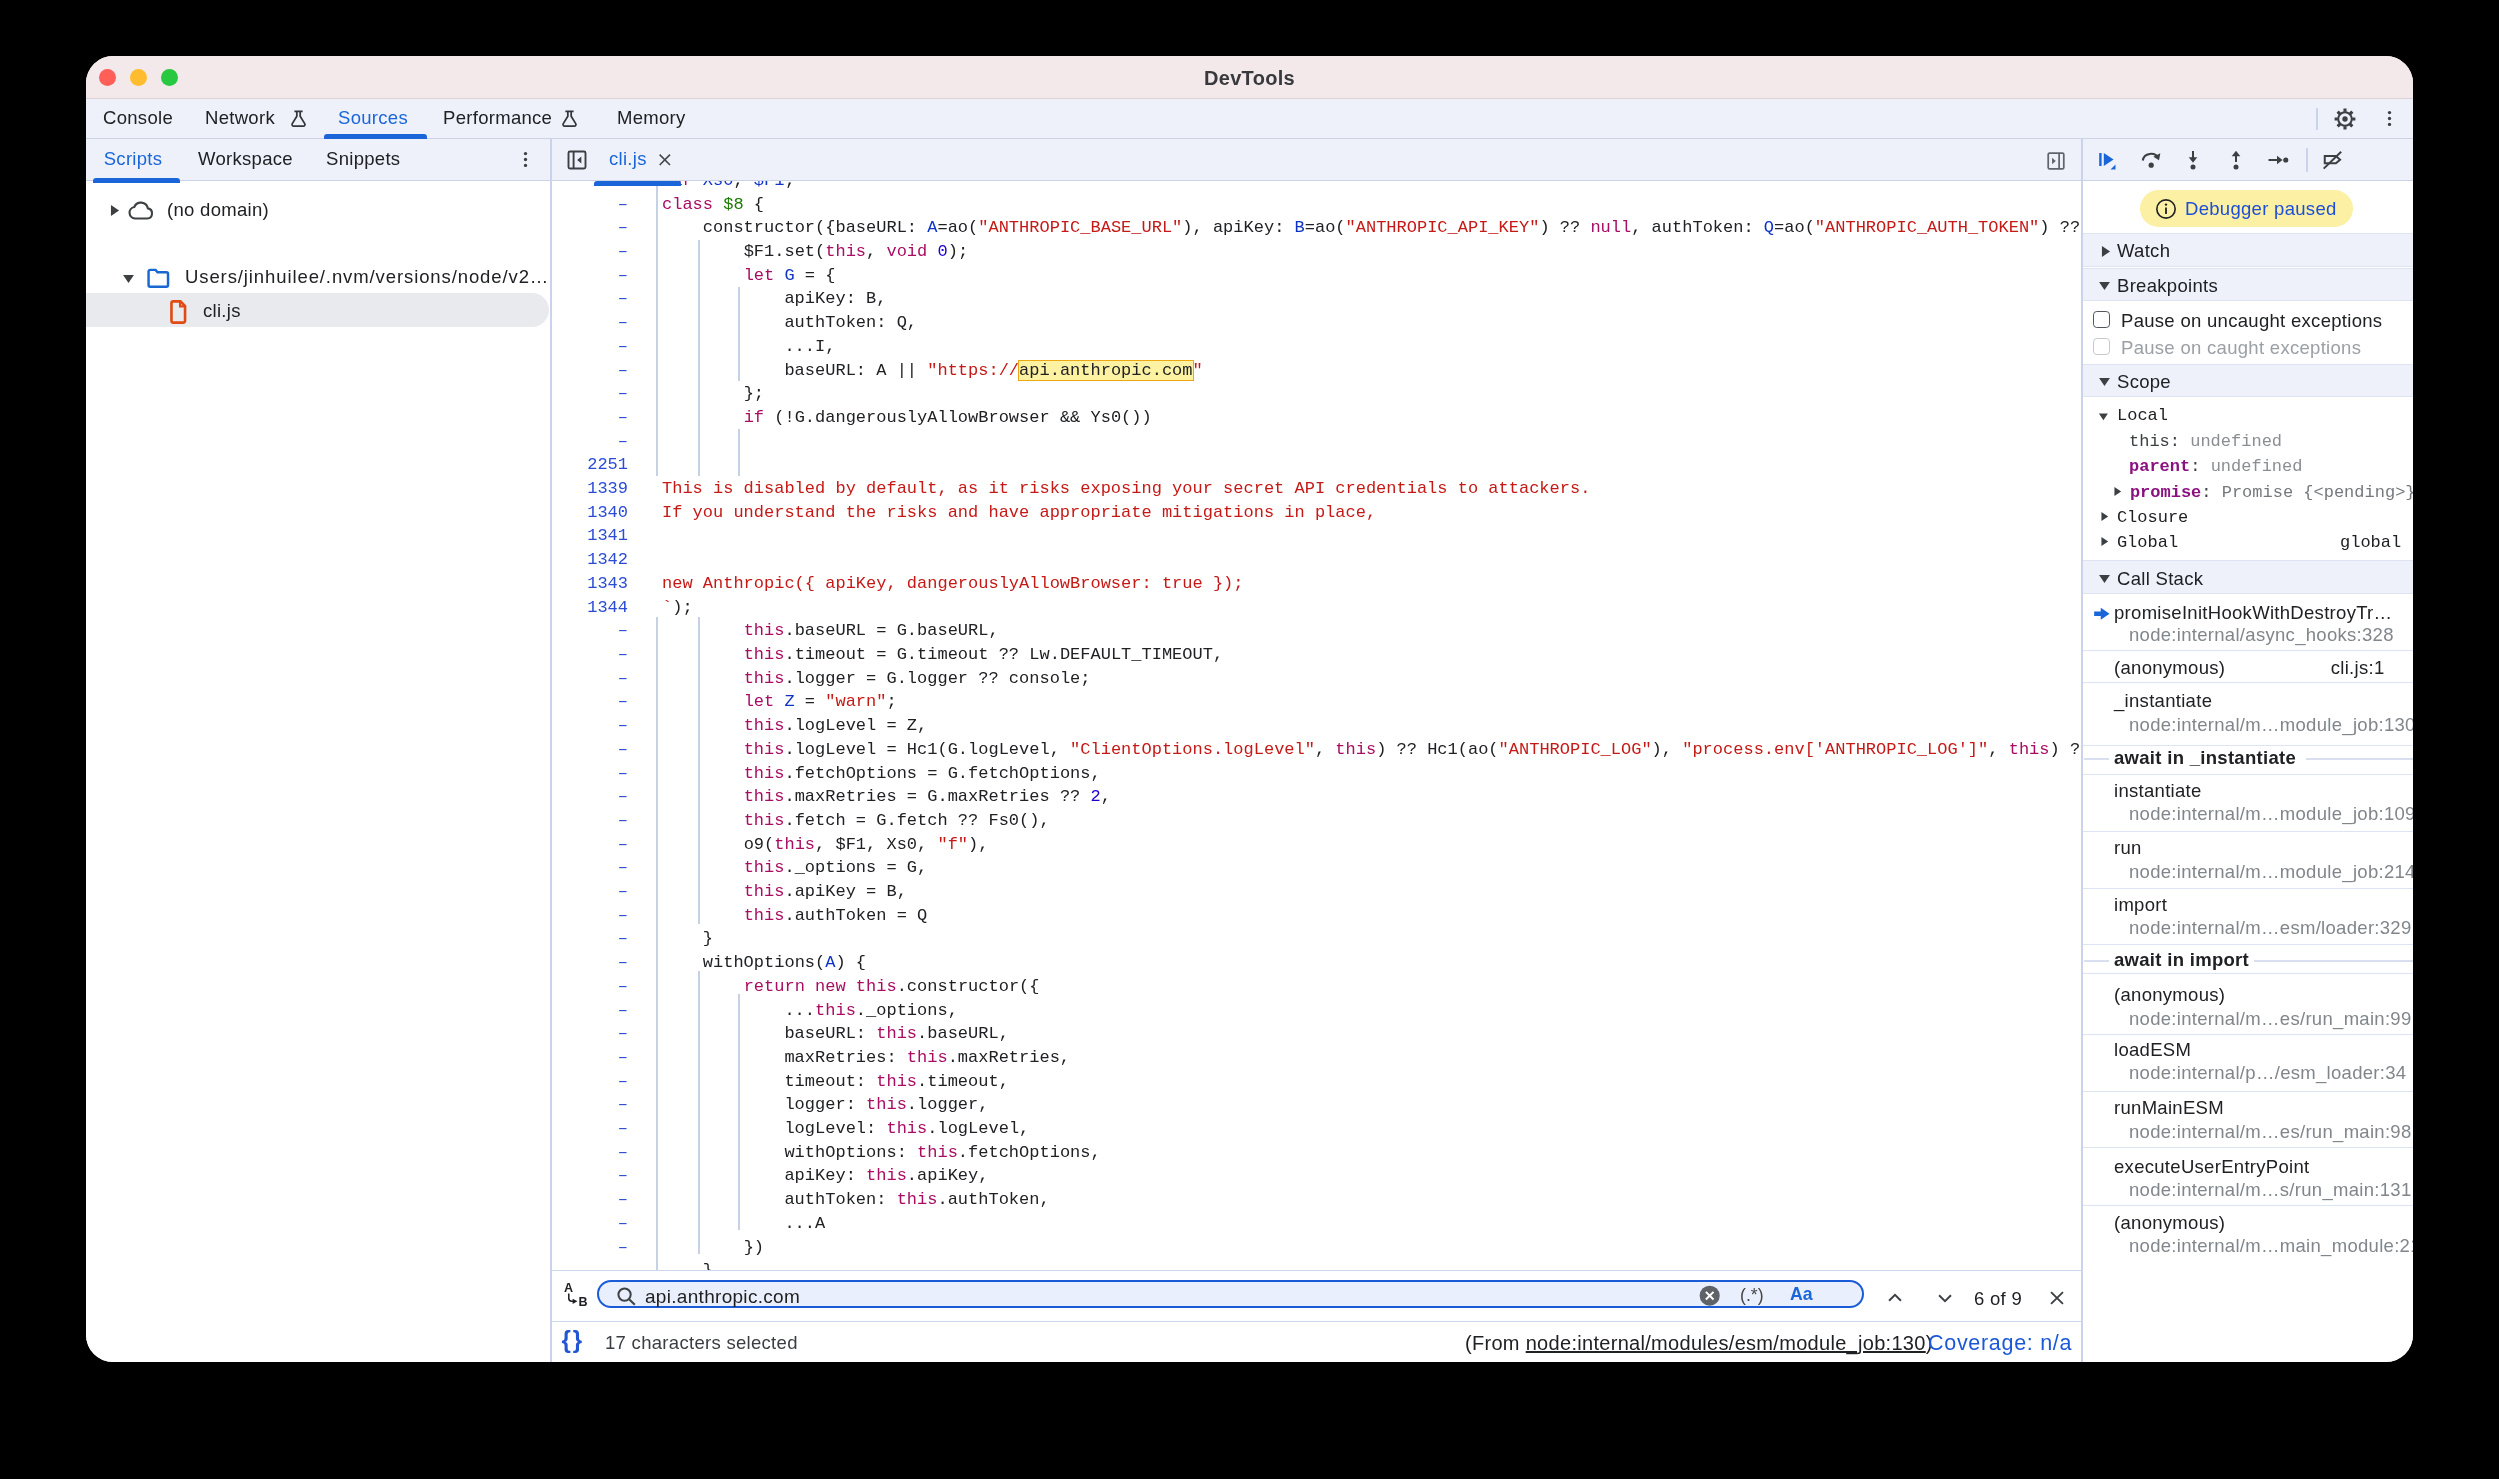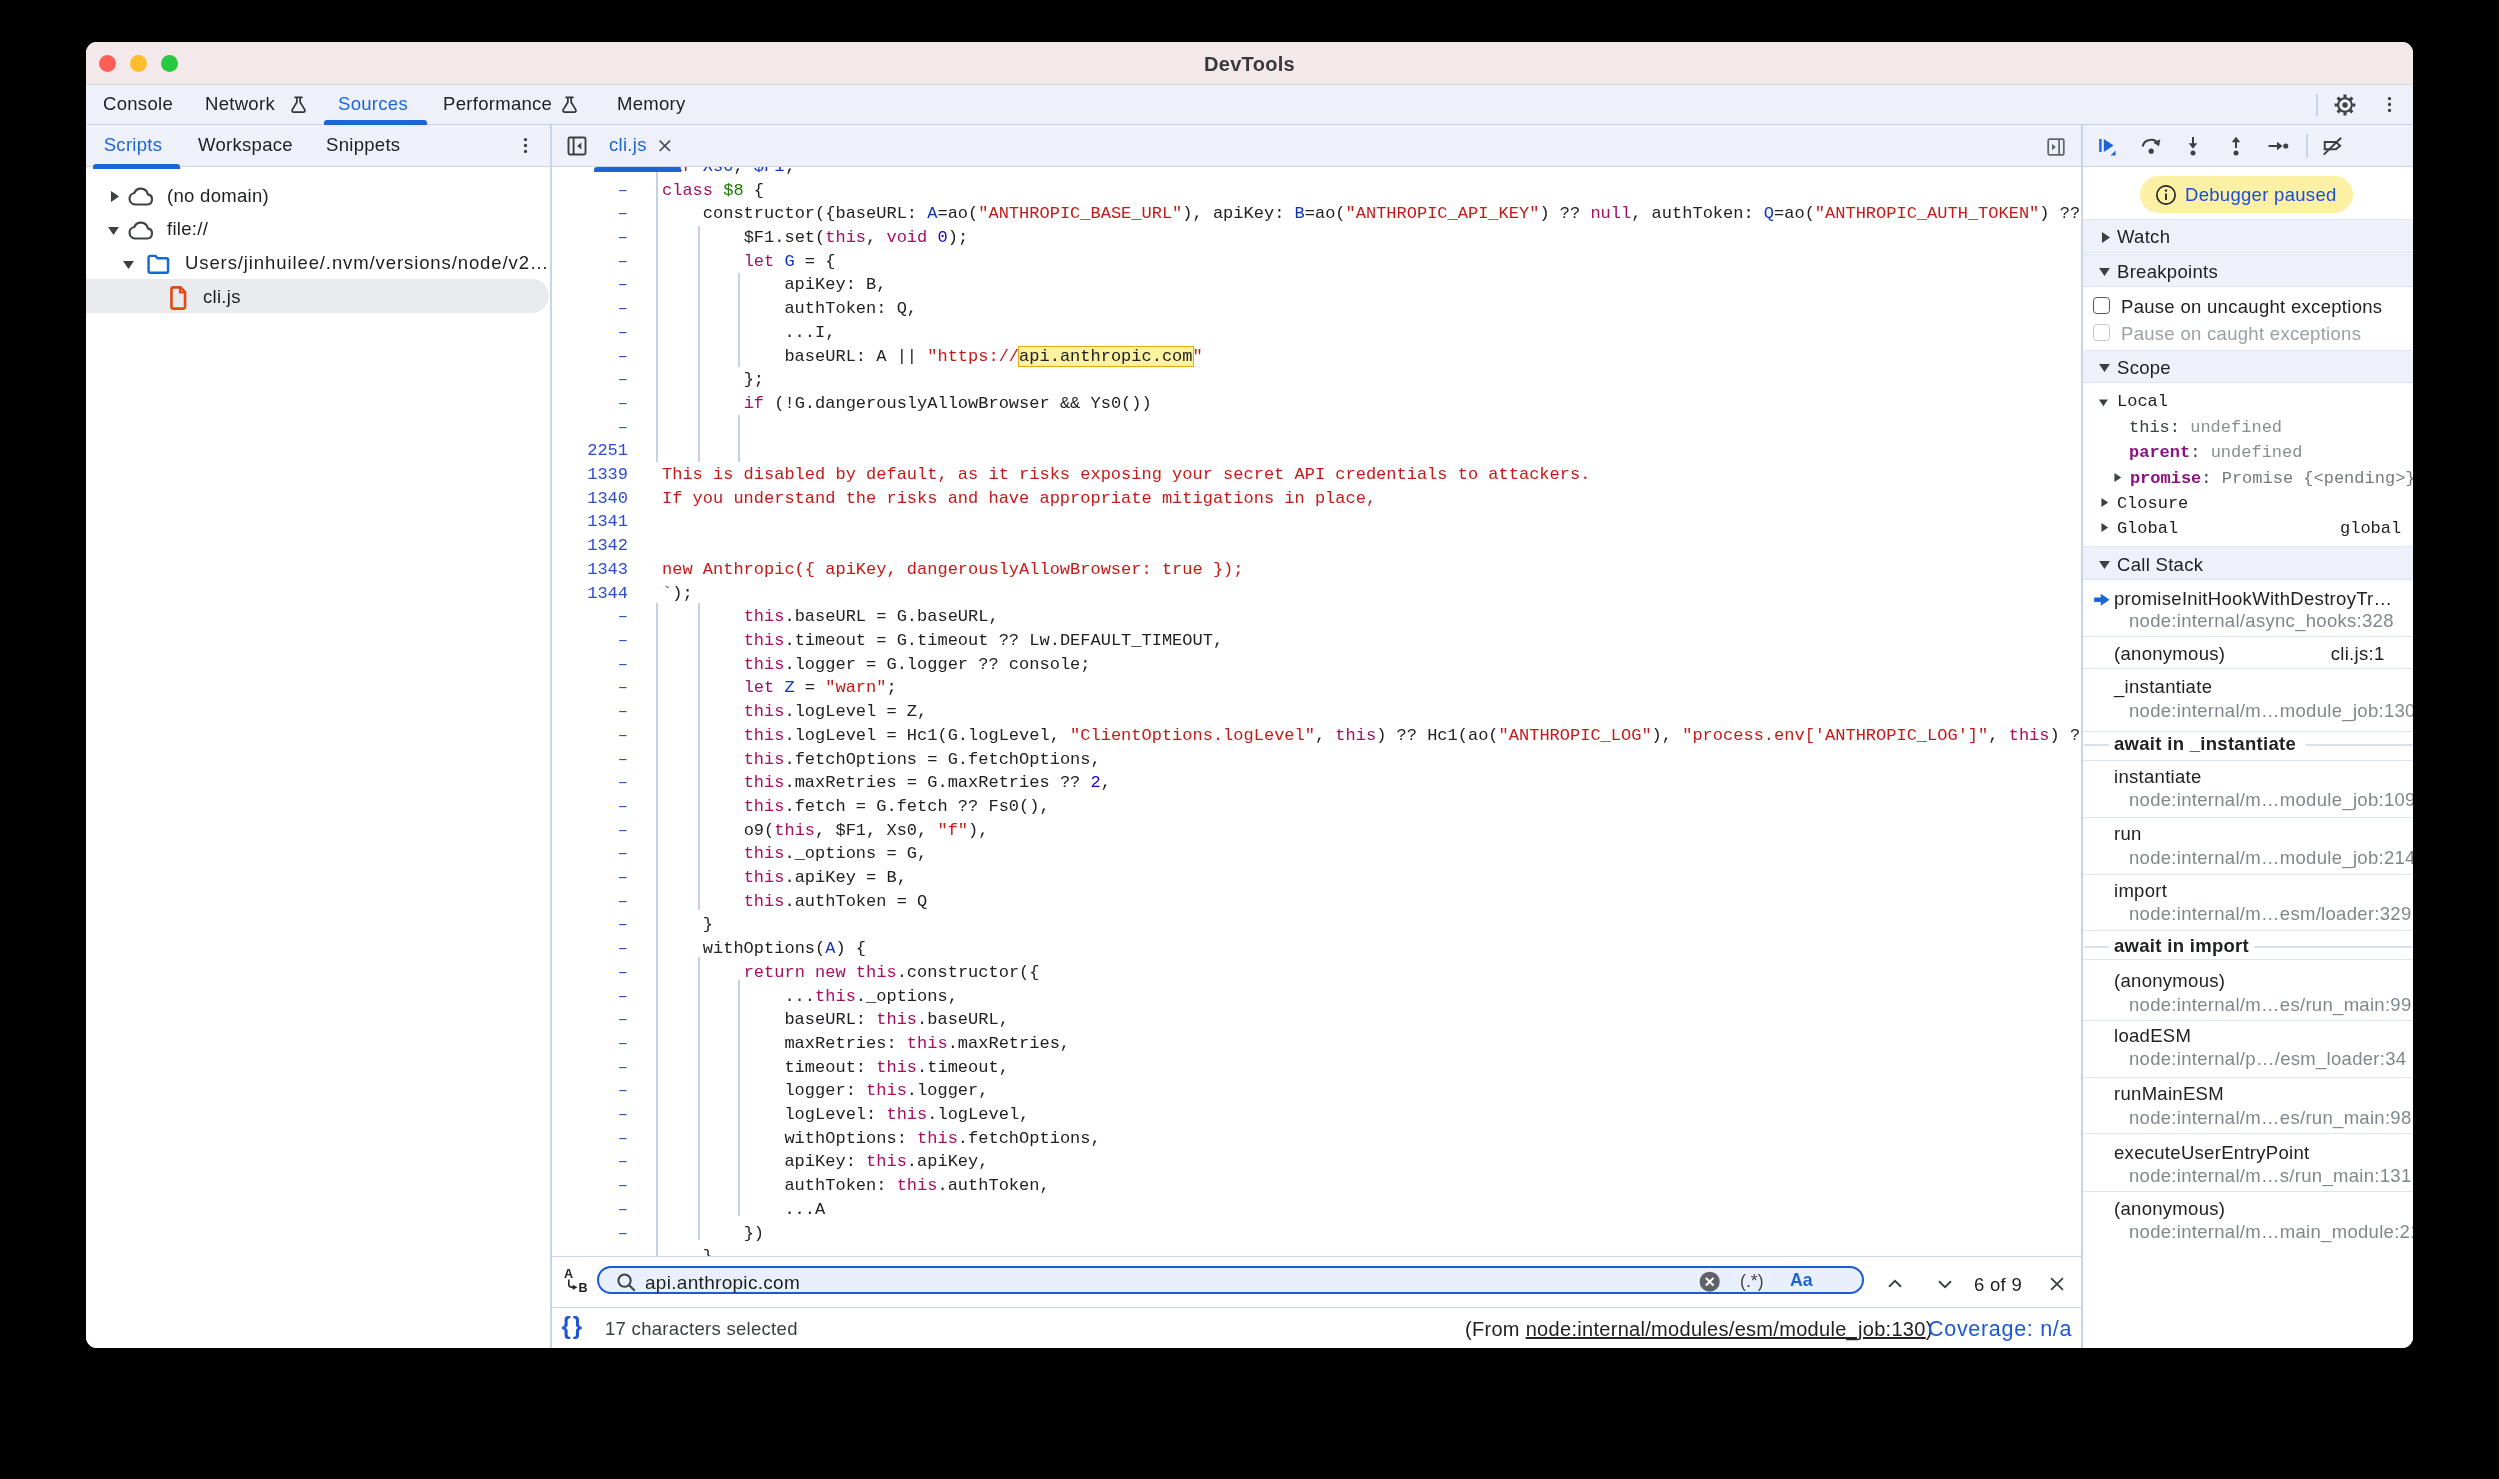--- a/index.html
+++ b/index.html
@@ -1,16 +1,16 @@
 <!DOCTYPE html>
 <html style="font-size:12.3px"><head><meta charset="utf-8"><style>
 *{margin:0;padding:0;box-sizing:border-box}
 html,body{width:2500px;height:1479px;background:#000;overflow:hidden}
 body{font-family:"Liberation Sans",sans-serif;-webkit-font-smoothing:antialiased}
-#win{position:absolute;left:86px;top:42px;width:2327px;height:1306px;border-radius:11px;background:#fff;overflow:hidden}
+#win{position:absolute;left:86px;top:56px;width:2327px;height:1306px;border-radius:27px;background:#fff;overflow:hidden}
 .abs{position:absolute}
 .ic{position:absolute;line-height:0}
 #title{position:absolute;left:0;top:0;width:100%;height:43px;background:#f3e9eb;border-bottom:0.8px solid #ddd3d6}
 #title .t{position:absolute;width:100%;text-align:center;top:10.8px;font-size:20px;font-weight:bold;color:#38393d;letter-spacing:0.3px}
 .light{position:absolute;top:13px;width:17px;height:17px;border-radius:50%}
 #row1{position:absolute;left:0;top:43px;width:100%;height:40px;background:#eef1fa;border-bottom:1.5px solid #ccd3e4}
 #row2{position:absolute;left:0;top:83px;width:100%;height:42px;background:#eef1fa;border-bottom:1.5px solid #ccd3e4}
 .tab{position:absolute;top:0;height:38px;line-height:38px;font-size:18.5px;color:#202124;letter-spacing:0.3px}
 .tab2{position:absolute;top:0;height:40px;line-height:40px;font-size:18.5px;color:#202124;letter-spacing:0.3px}
 .selblue{color:#1a66d9}
@@ -137,29 +137,20 @@
     <div id="sidebar">
       <div id="selrow"></div>
       <div class="trow" style="top:12.3px">
         <div class="ic" style="left:23px;top:10.8px;"><svg width="11.5" height="13" viewBox="0 0 10 12">
             <path d="M1.5 1 9 6 1.5 11z" fill="#3c4043"></path>
           </svg></div>
         <div class="ic" style="left:39px;top:7px;"><svg width="29" height="21" viewBox="0 0 26 18">
             <path d="M20.5 7.1 A6.4 6.4 0 0 0 8.3 5.9 A5.2 5.2 0 0 0 9 16.2 h11 a4.6 4.6 0 0 0 .5-9.1z" fill="none" stroke="#3f4245" stroke-width="1.9"></path>
           </svg></div>
         <div class="txt" style="left:81px">(no domain)</div>
-      </div>
-      <div class="trow" style="top:46px">
-        <div class="ic" style="left:21px;top:11.5px;"><svg width="13" height="11.5" viewBox="0 0 12 10">
-            <path d="M1 1.5 11 1.5 6 9z" fill="#3c4043"></path>
-          </svg></div>
-        <div class="ic" style="left:39px;top:7px;"><svg width="29" height="21" viewBox="0 0 26 18">
-            <path d="M20.5 7.1 A6.4 6.4 0 0 0 8.3 5.9 A5.2 5.2 0 0 0 9 16.2 h11 a4.6 4.6 0 0 0 .5-9.1z" fill="none" stroke="#3f4245" stroke-width="1.9"></path>
-          </svg></div>
-        <div class="txt" style="left:81px">file://</div>
       </div>
       <div class="trow" style="top:80px">
         <div class="ic" style="left:36px;top:11.5px;"><svg width="13" height="11.5" viewBox="0 0 12 10">
             <path d="M1 1.5 11 1.5 6 9z" fill="#3c4043"></path>
           </svg></div>
         <div class="ic" style="left:60px;top:7px;"><svg width="24.6" height="21" viewBox="0 0 24 20">
             <path d="M2.5 3.2 a1.6 1.6 0 0 1 1.6-1.6 h5.2 l2 2.4 h8.6 a1.6 1.6 0 0 1 1.6 1.6 v10.8 a1.6 1.6 0 0 1-1.6 1.6 H4.1 a1.6 1.6 0 0 1-1.6-1.6z" fill="none" stroke="#1967d2" stroke-width="2.4"></path>
           </svg></div>
         <div class="txt" style="left:99px;letter-spacing:0.9px">Users/jinhuilee/.nvm/versions/node/v2…</div>
       </div>

